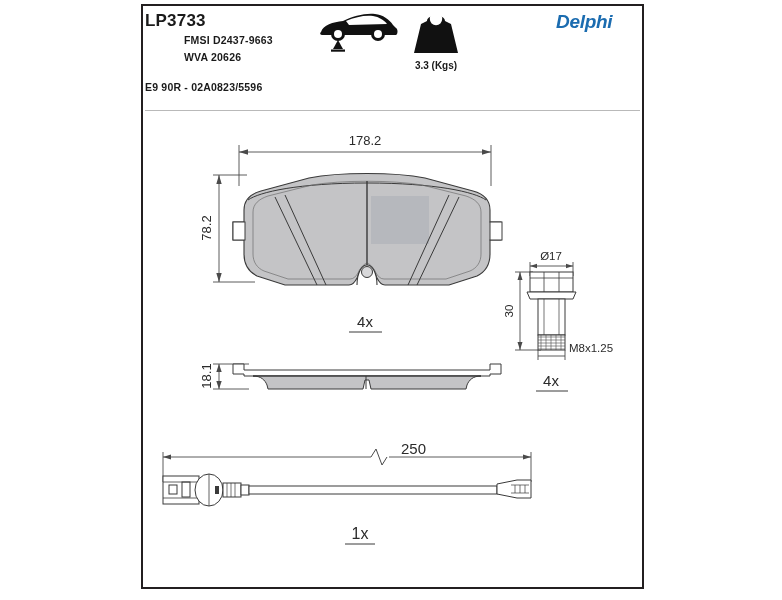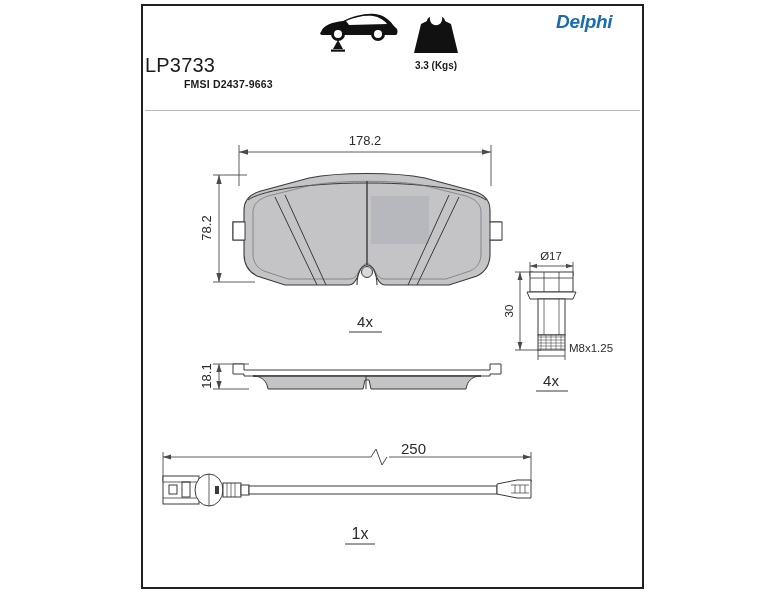--- a/index.html
+++ b/index.html
@@ -7,21 +7,21 @@
   #root{position:relative;width:782px;height:600px;background:#ffffff;}
 
   
   .frame{
     position:absolute;left:141px;top:4px;width:503px;height:585px;
     border:2px solid #231f20;background:#ffffff;box-sizing:border-box;
   }
 
   
   .hdr-codes{position:absolute;left:145px;top:13px;width:220px;}
-  .code-main{font-size:20px;font-weight:normal;color:#1a1a1a;letter-spacing:.2px;line-height:16px;margin-top:44px;}
+  .code-main{font-size:17px;font-weight:bold;color:#1a1a1a;letter-spacing:.2px;line-height:16px;}
   .code-sub{font-size:10.5px;font-weight:bold;color:#1a1a1a;letter-spacing:.2px;margin-top:5px;line-height:12px;margin-left:39px;}
   .code-homolog{font-size:10.5px;font-weight:bold;color:#1a1a1a;letter-spacing:.2px;margin-top:18px;line-height:12px;}
 
   .car-icon{position:absolute;left:313px;top:8px;width:86px;height:44px;}
   .weight-icon{position:absolute;left:406px;top:8px;width:60px;height:50px;}
   .weight-label{position:absolute;left:396px;top:60px;width:80px;text-align:center;
     font-size:10px;font-weight:bold;color:#1a1a1a;}
 
   .brand{position:absolute;left:556px;top:11px;font-size:19px;font-weight:bold;
     font-style:italic;color:#1b6cb0;letter-spacing:-.3px;}
@@ -44,20 +44,22 @@
 
 <div id="root">
 
   <div class="watermark" style="color: rgb(232, 237, 244);">delphi</div>
 
   <div class="frame"></div>
 
   <div class="hdr-codes">
     <div class="code-main">LP3733</div>
     <div class="code-sub">FMSI D2437-9663</div>
+    <div class="code-sub">WVA 20626</div>
+    <div class="code-homolog">E9 90R - 02A0823/5596</div>
   </div>
 
   <div class="car-icon">
     <svg width="86" height="44" viewBox="0 0 86 44">
       <path d="M8 24 C10 17 20 14 30 13 C40 8 52 5 62 6 C70 7 76 11 80 17 L83 20 C85 21 85 26 83 27 L10 27 C7 27 6.5 25.5 8 24 Z" fill="#111111"></path>
       <path d="M33 13 C42 9 52 7 60 8 C66 9 71 12 74 16 L36 17 Z" fill="#ffffff"></path>
       <path d="M32.5 13.4 L35.2 17 L33 17.2 Z" fill="#111111"></path>
       <circle cx="25" cy="26" r="7" fill="#111111"></circle>
       <circle cx="25" cy="26" r="4" fill="#ffffff"></circle>
       <circle cx="65" cy="26" r="7" fill="#111111"></circle>

